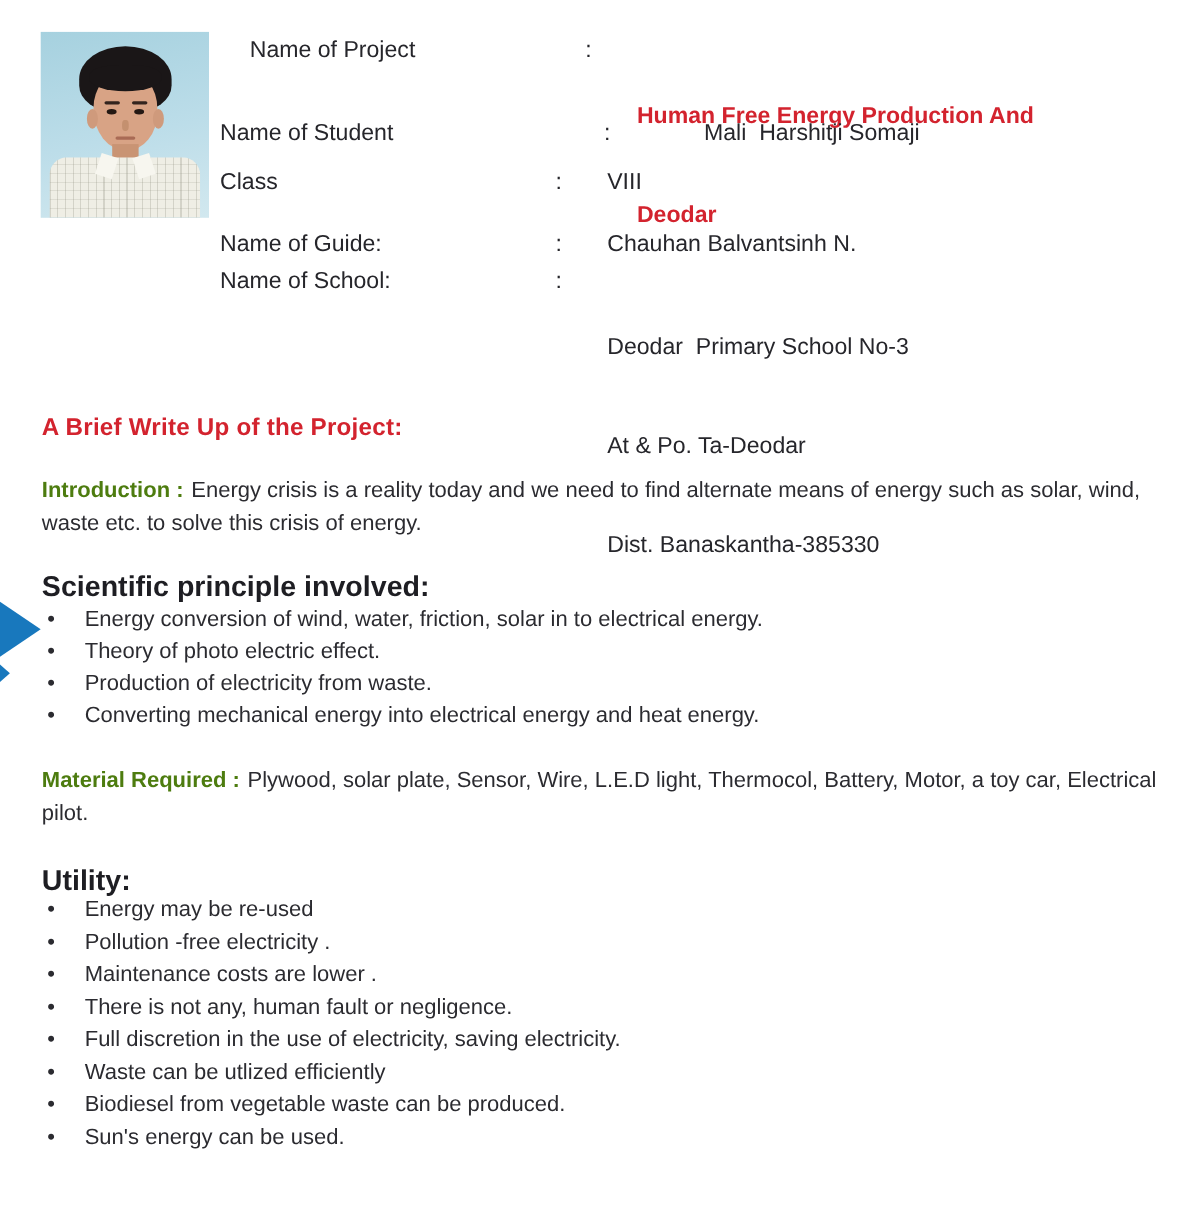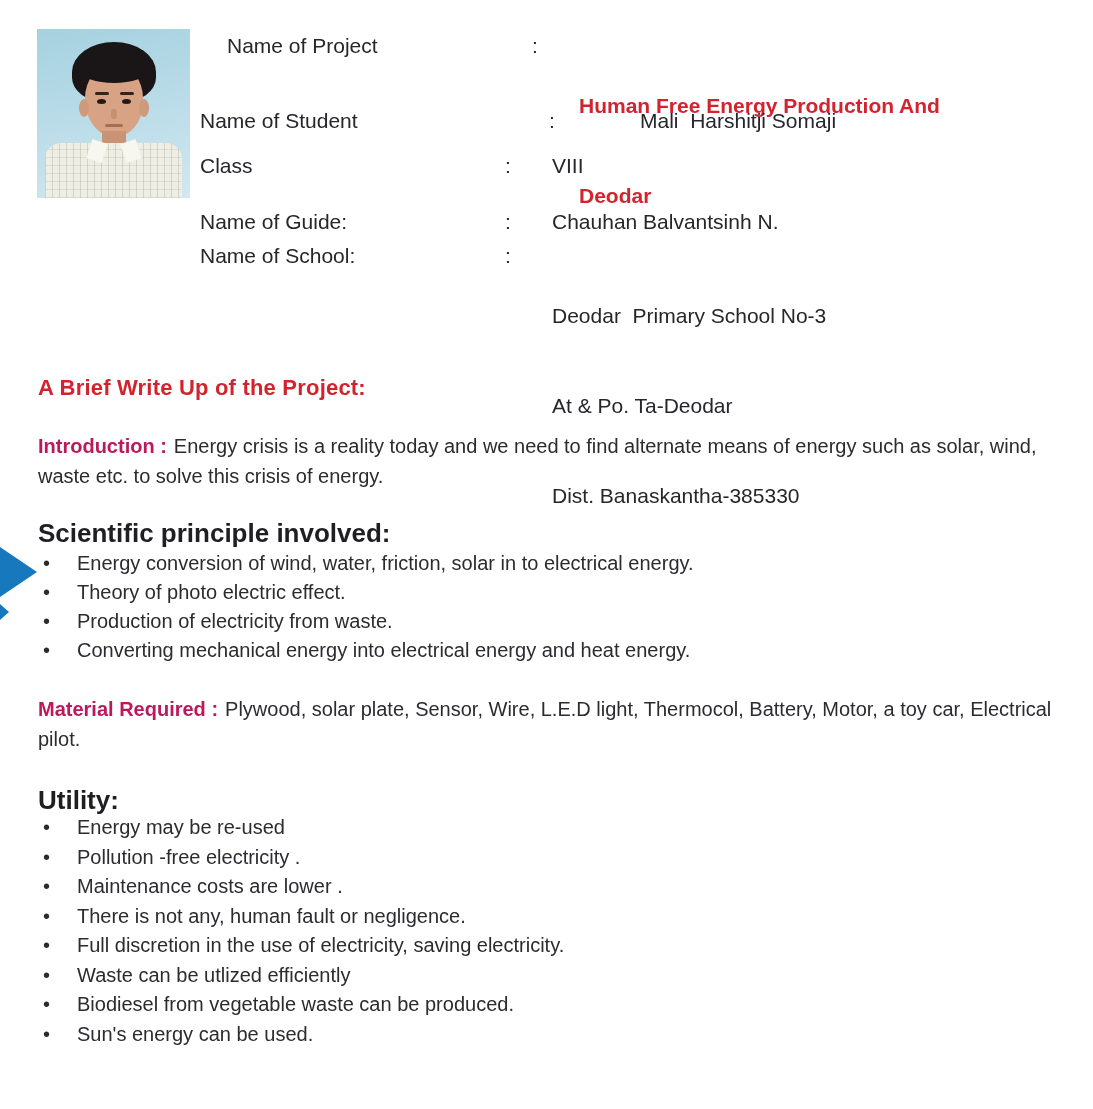--- a/index.html
+++ b/index.html
@@ -50,21 +50,21 @@
   .row-3 { top:196px;margin-top:11px; } .row-4 { top:241px; }
 
   
   .red-heading {
     left:38px; top:375px; font-size:22px; font-weight:bold;
     color:var(--red); letter-spacing:.2px;
   }
   .para { left:38px; width:1026px; font-size:20px; line-height:30px; }
   .para-intro { top:431px; }
   .para-material { top:694px; }
-  .plabel { font-weight:bold; color:#be185d; margin-right:7px; }
+  .plabel { font-weight:bold; color:#4d7c0f; margin-right:7px; }
   .section-heading { left:38px; font-size:26px; font-weight:bold; color:#1e1e23; }
   .head-scientific { top:518px; }
   .head-utility { top:785px; }
 
   ul.bullets { list-style:none; margin:0; padding:0; left:38px; width:1026px; font-size:20px; }
   ul.bullets li { position:relative; padding-left:39px; }
   ul.bullets li::before { content:"\2022"; position:absolute; left:5px; }
   .list-scientific { top:549px; } .list-scientific li { line-height:29px; }
   .list-utility { top:813px; }    .list-utility li { line-height:29.5px; }
 

